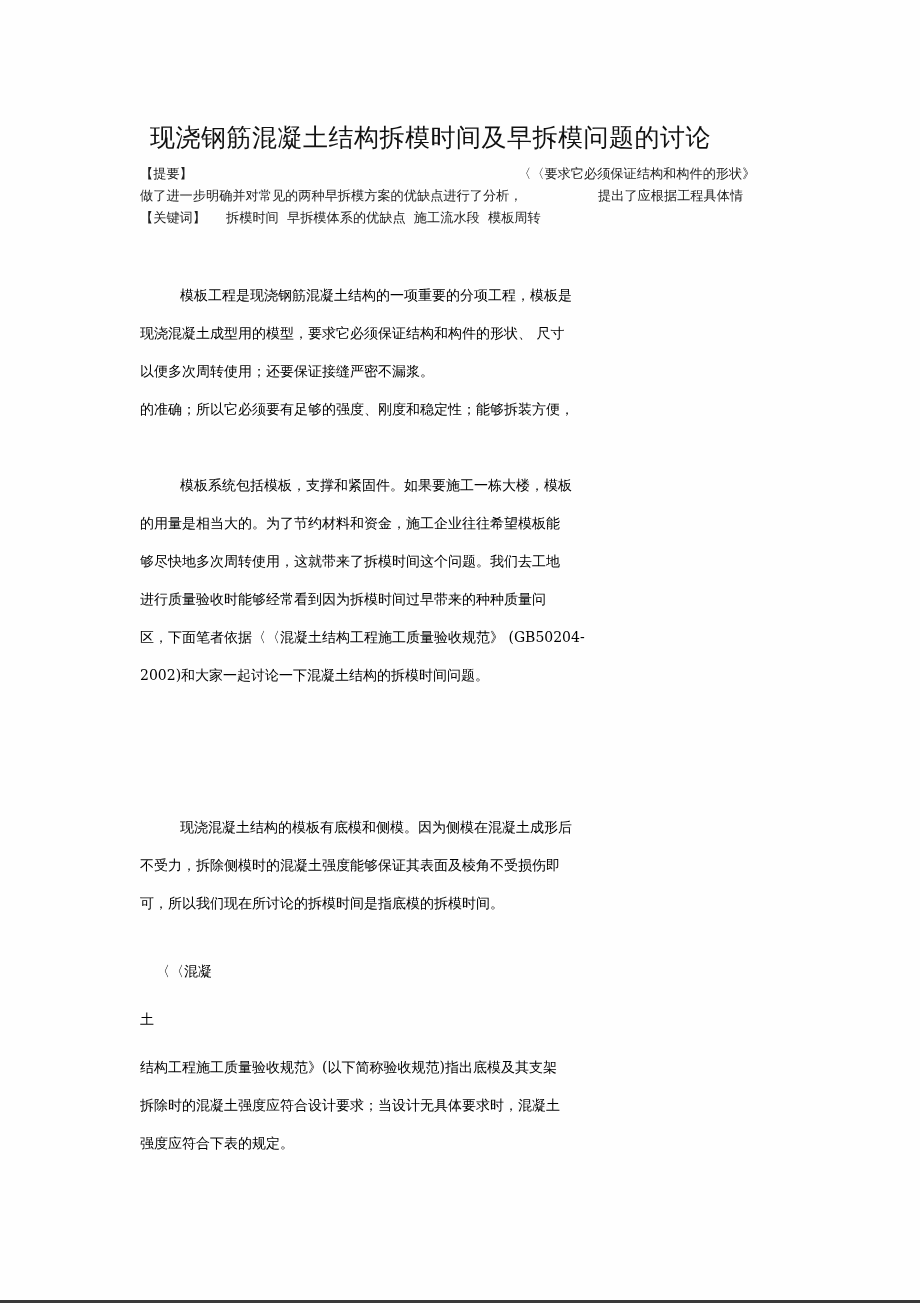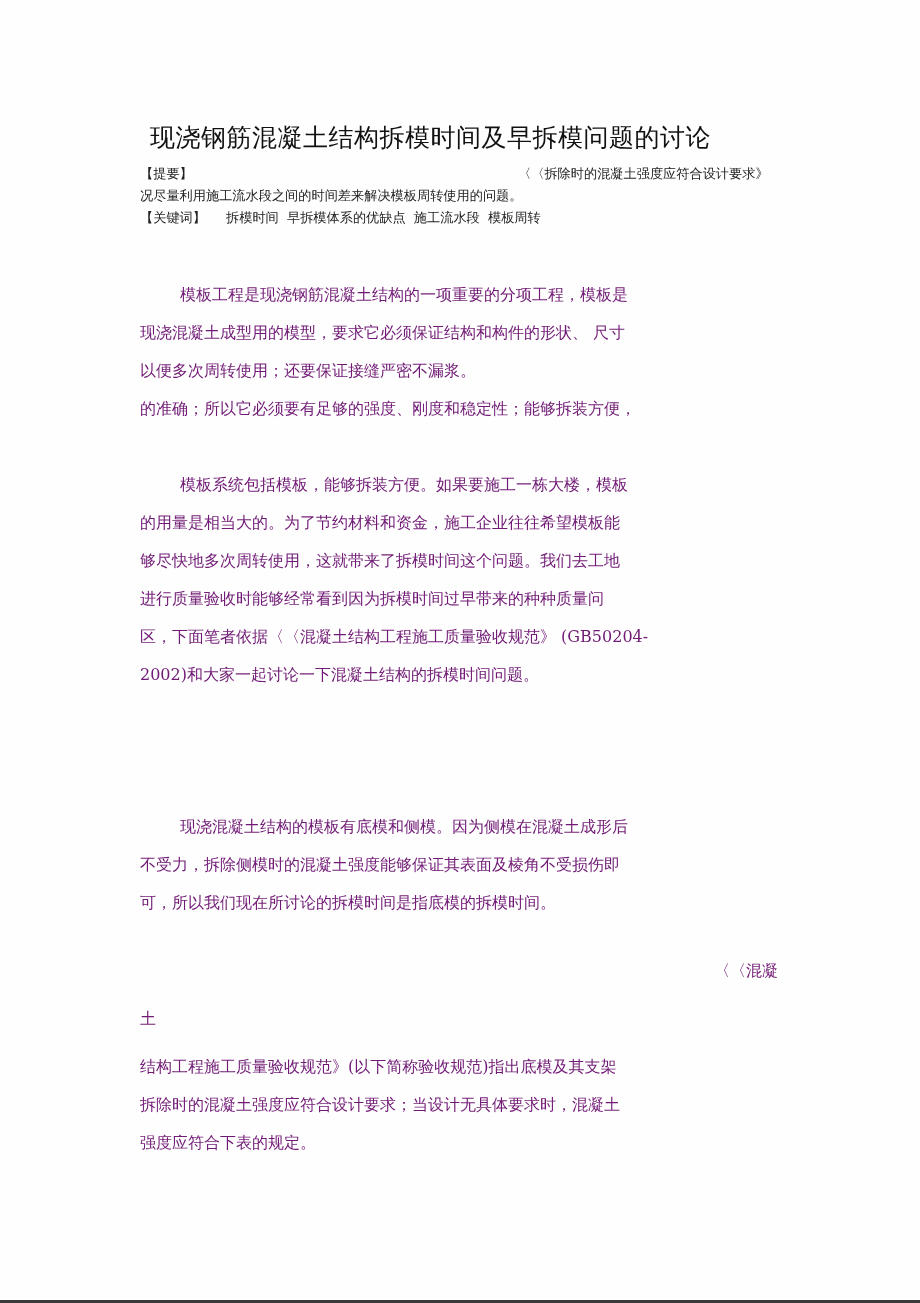--- a/index.html
+++ b/index.html
@@ -53,67 +53,68 @@
     .abs-line {
       position: relative;
       height: 22px;
       white-space: nowrap;
     }
     .abs-line span { position: absolute; top: 0; text-align: center; }
     .body-text {
       position: absolute;
       left: 140px;
       width: 600px;
-      font-size: 16px;
+      font-size: 14px;
       line-height: 38px;
-      color: #701a75;
+      color: #000000;
     }
     .line {
       height: 38px;
       white-space: nowrap;
       position: relative;
     }
     .indent { padding-left: 40px; }
     .right-frag {
       position: absolute;
-      left: 0;
+      left: 16px;
       width: 638px;
-      text-align: right;
+      text-align: left;
     }
   </style>
 </head>
 <body>
 
 <div class="page">
 
   <div class="title">现浇钢筋混凝土结构拆模时间及早拆模问题的讨论</div>
 
   <div class="abstract">
     <div class="abs-line">
       <span style="left:0">【提要】</span>
-      <span style="left:378px">〈〈拆除时的混凝土强度应符合设计要求》</span>
+      <span style="left:378px">〈〈要求它必须保证结构和构件的形状》</span>
     </div>
     <div class="abs-line">
-      <span style="left:0">况尽量利用施工流水段之间的时间差来解决模板周转使用的问题。</span>
+      <span style="left:0">做了进一步明确并对常见的两种早拆模方案的优缺点进行了分析，</span>
+      <span style="left:458px">提出了应根据工程具体情</span>
     </div>
     <div class="abs-line">
       <span style="left:0">【关键词】</span>
       <span style="left:86px; word-spacing:4px">拆模时间 早拆模体系的优缺点 施工流水段 模板周转</span>
     </div>
   </div>
 
   <div class="body-text" style="top:276px">
     <div class="line indent">模板工程是现浇钢筋混凝土结构的一项重要的分项工程，模板是</div>
     <div class="line">现浇混凝土成型用的模型，要求它必须保证结构和构件的形状、 尺寸</div>
     <div class="line">以便多次周转使用；还要保证接缝严密不漏浆。</div>
     <div class="line">的准确；所以它必须要有足够的强度、刚度和稳定性；能够拆装方便，</div>
   </div>
 
   <div class="body-text" style="top:466px">
-    <div class="line indent">模板系统包括模板，能够拆装方便。如果要施工一栋大楼，模板</div>
+    <div class="line indent">模板系统包括模板，支撑和紧固件。如果要施工一栋大楼，模板</div>
     <div class="line">的用量是相当大的。为了节约材料和资金，施工企业往往希望模板能</div>
     <div class="line">够尽快地多次周转使用，这就带来了拆模时间这个问题。我们去工地</div>
     <div class="line">进行质量验收时能够经常看到因为拆模时间过早带来的种种质量问</div>
     <div class="line">区，下面笔者依据〈〈混凝土结构工程施工质量验收规范》 (GB50204-</div>
     <div class="line">2002)和大家一起讨论一下混凝土结构的拆模时间问题。</div>
   </div>
 
   <div class="body-text" style="top:808px">
     <div class="line indent">现浇混凝土结构的模板有底模和侧模。因为侧模在混凝土成形后</div>
     <div class="line">不受力，拆除侧模时的混凝土强度能够保证其表面及棱角不受损伤即</div>

